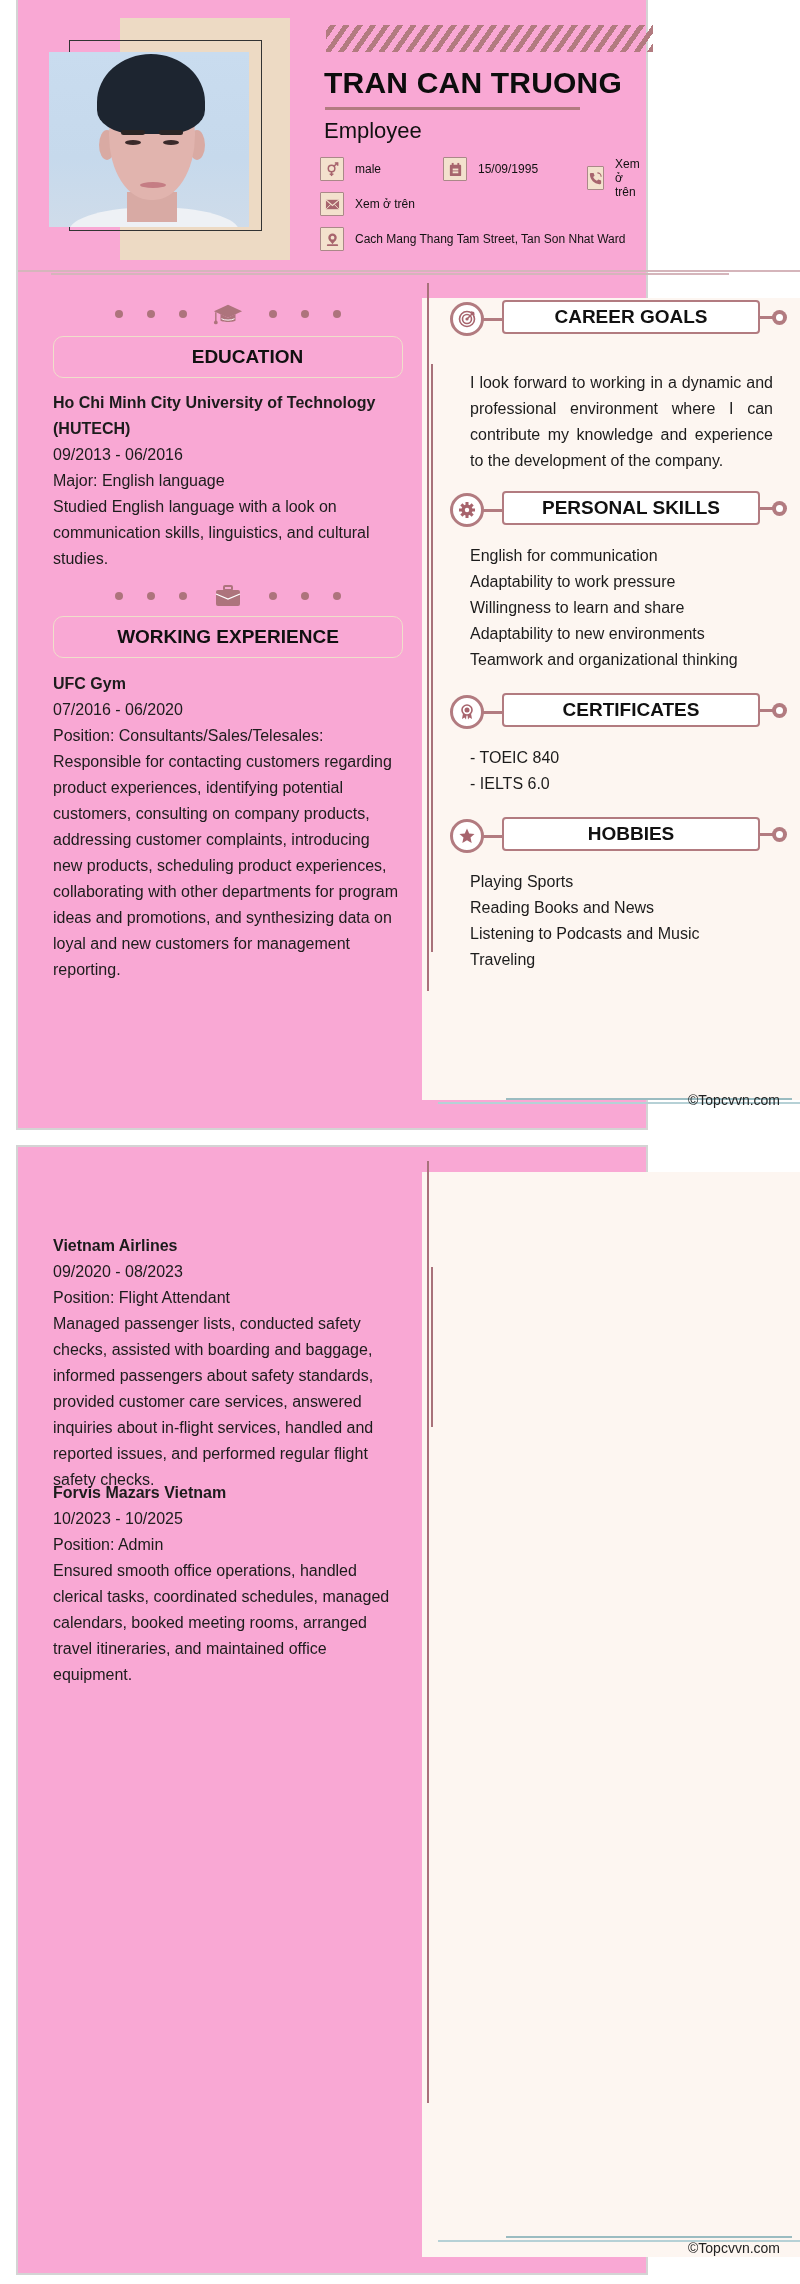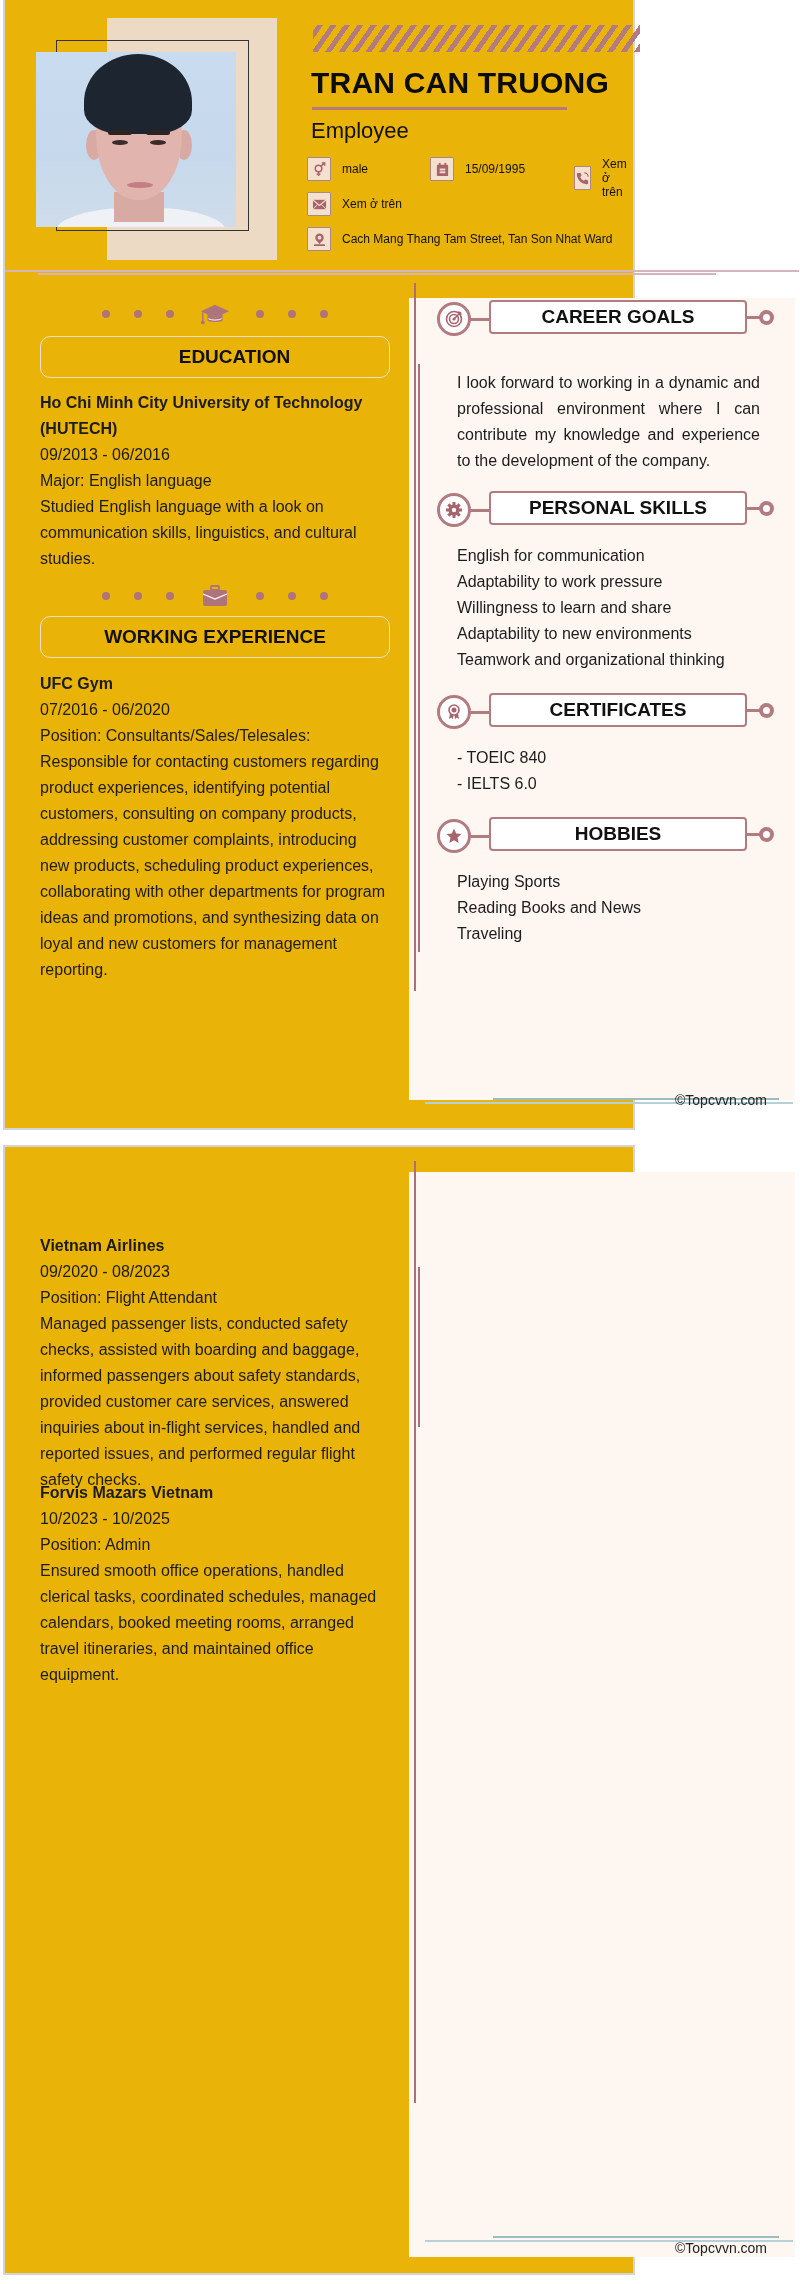--- a/index.html
+++ b/index.html
@@ -1,20 +1,20 @@
 <!DOCTYPE html>
 <html><head>
 <meta charset="utf-8">
 <style>
   * { box-sizing: border-box; margin: 0; padding: 0; }
   html, body { width: 800px; height: 2284px; background: #ffffff; }
   body { font-family: "Liberation Sans", sans-serif; color: #1a1a1a; position: relative; overflow: hidden; }
 
   .page {
-    position: absolute; left: 3px; width: 632px; background: #eab308;
+    position: absolute; left: 16px; width: 632px; background: #f9a8d4;
     border: 2px solid #d4d4d4;
   }
   .page1 { top: 0; height: 1130px; border-top: none; }
   .page2 { top: 1145px; height: 1130px; }
 
   
   .photo-bg { position: absolute; left: 102px; top: 18px; width: 170px; height: 242px; background: #eddac4; }
   .photo-frame { position: absolute; left: 51px; top: 40px; width: 193px; height: 191px; border: 1.5px solid #333; }
   .photo {
     position: absolute; left: 31px; top: 52px; width: 200px; height: 175px;
@@ -309,20 +309,21 @@
         </svg>
     </div>
     <div class="conn-l"></div>
     <div class="box">HOBBIES</div>
     <div class="conn-r"></div>
     <div class="knob"></div>
   </div>
   <div class="rtext" style="top:869px;">
     <span class="item">Playing Sports</span>
     <span class="item">Reading Books and News</span>
+    <span class="item">Listening to Podcasts and Music</span>
     <span class="item">Traveling</span>
   </div>
 
   <div class="footer-lines" style="top:1096px;">
       <div class="l1"></div>
       <div class="l2"></div>
     </div>
   <div class="footer-text" style="top:1092px;">©Topcvvn.com</div>
 </div>
 

